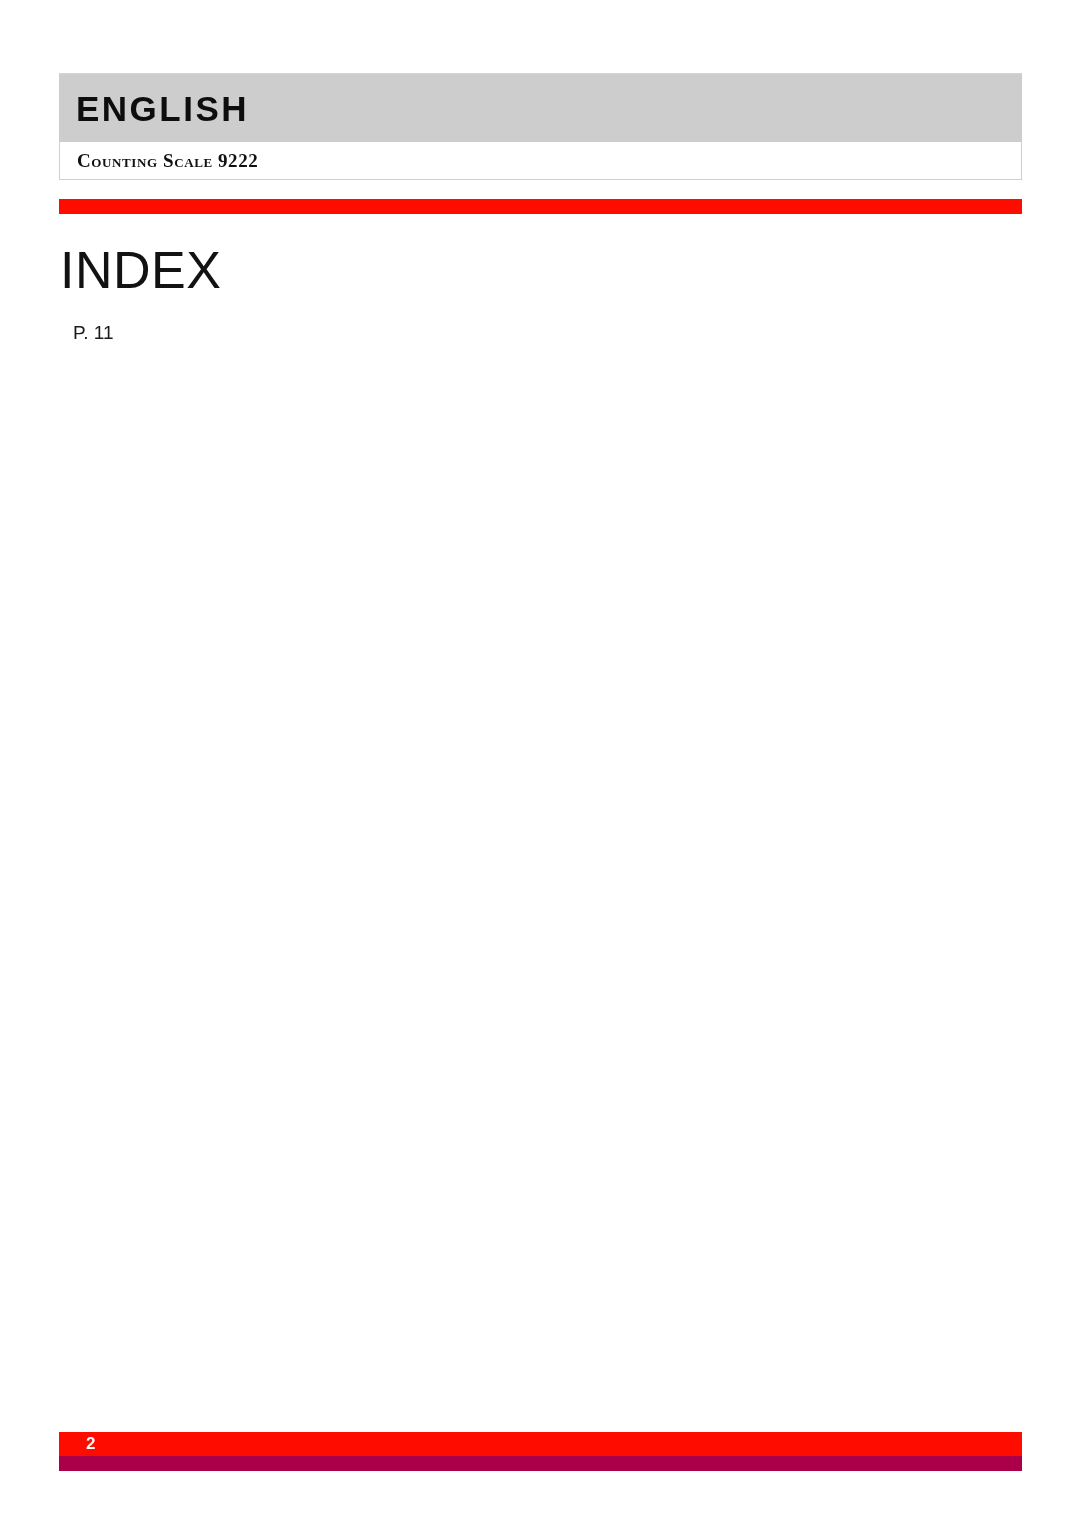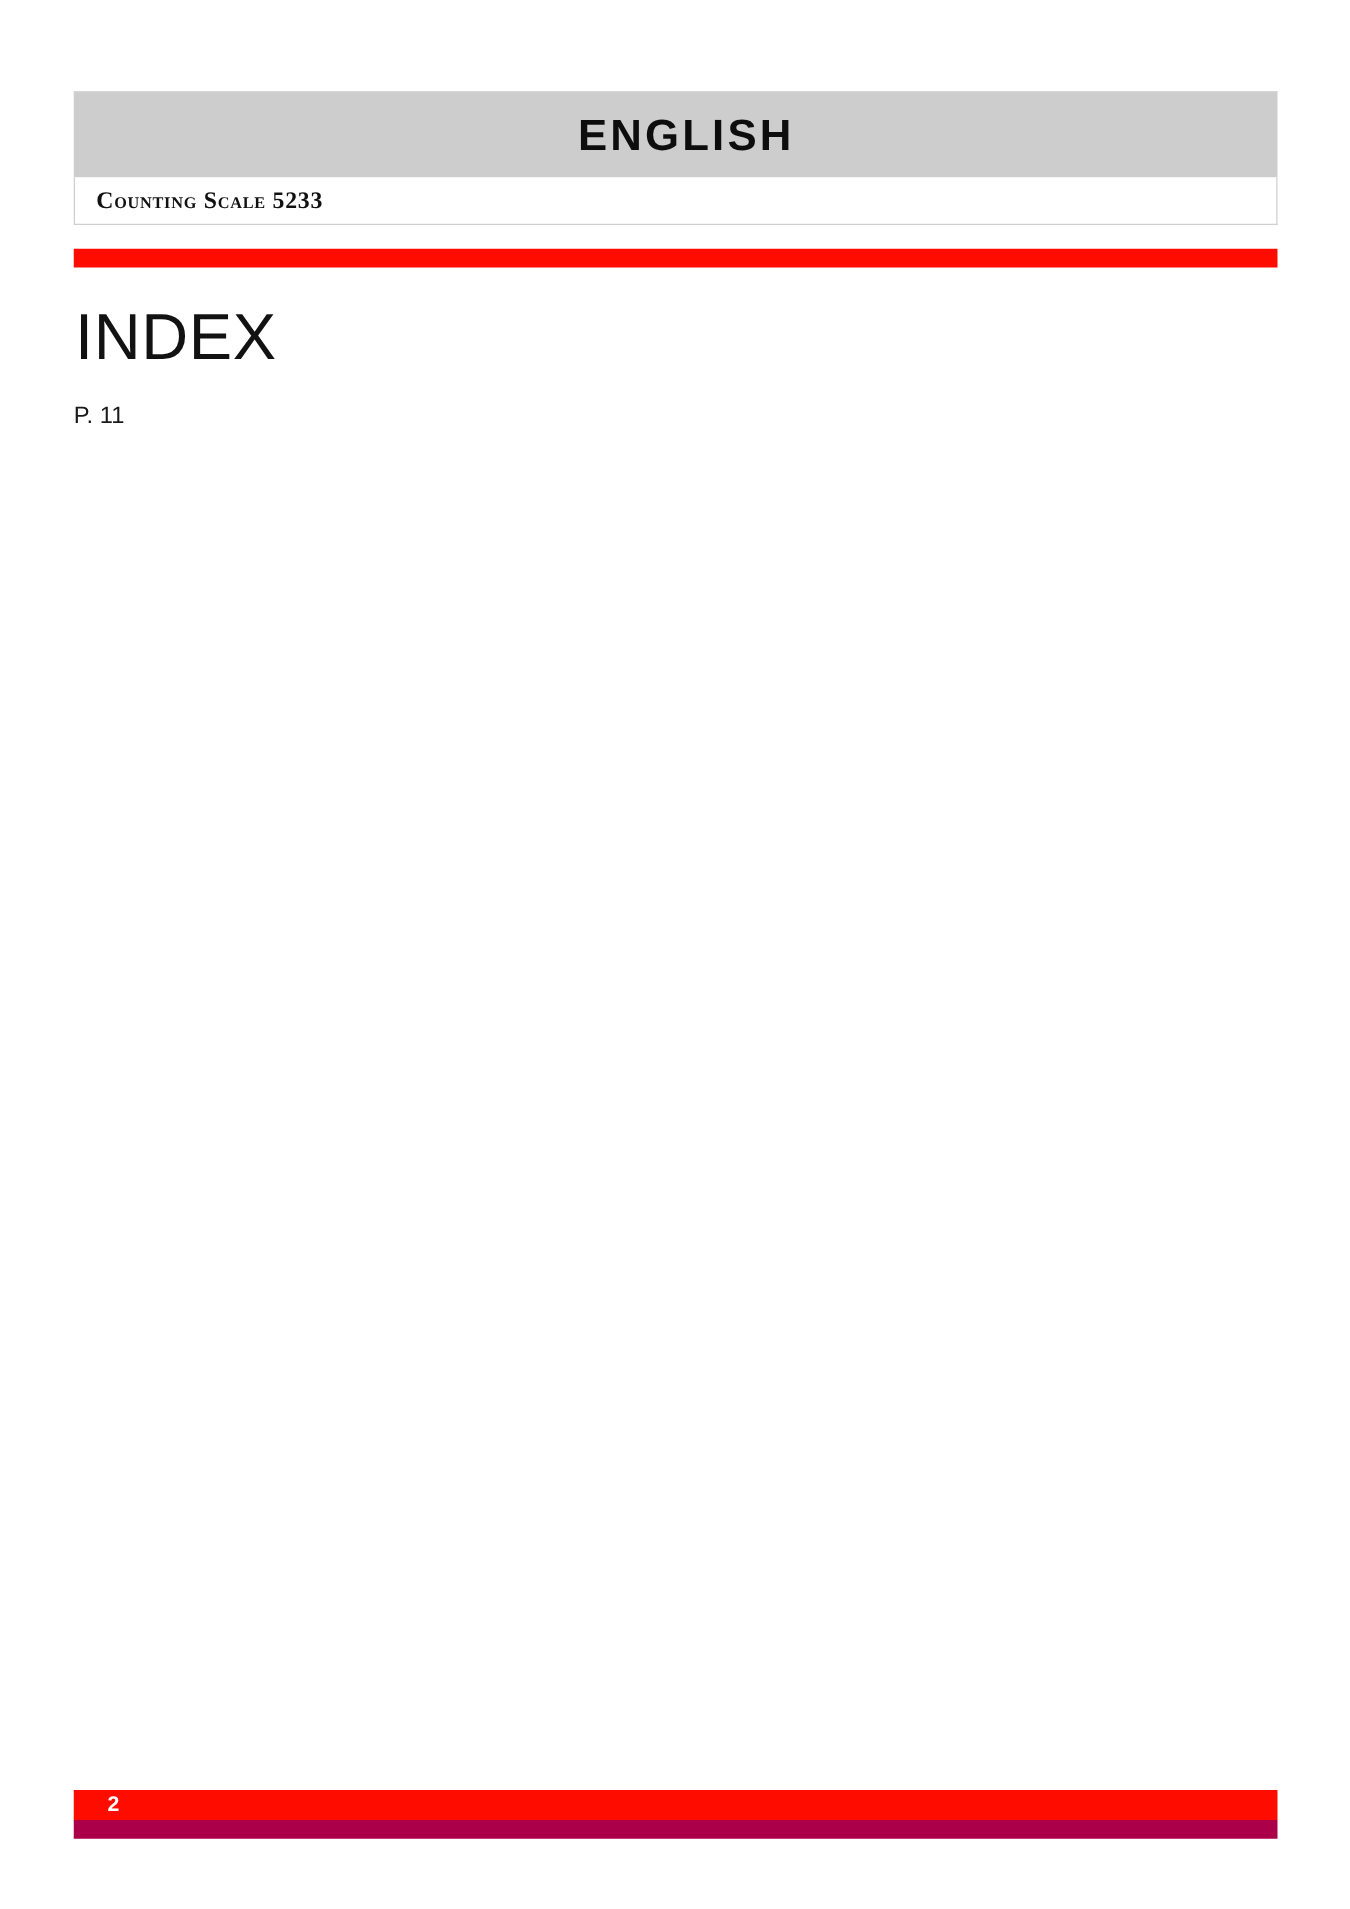--- a/index.html
+++ b/index.html
@@ -32,21 +32,20 @@
     width: 963px;
   }
   .lang-band {
     background: #cdcdcd;
     height: 69px;
     box-sizing: border-box;
     display: flex;
     align-items: center;
     padding-left: 17px;
     border-top: 1px solid #d4d4d4;
-    justify-content: center;
   }
   .lang-title {
     font-family: "Liberation Sans", sans-serif;
     font-weight: bold;
     font-size: 35px;
     letter-spacing: 2.5px;
     color: #0d0d0d;
     line-height: 1;
   }
   .model-band {
@@ -86,21 +85,21 @@
     font-size: 52px;
     font-weight: normal;
     letter-spacing: 0.5px;
     color: #121212;
     line-height: 1;
   }
 
   
   .toc {
     position: absolute;
-    left: 59px;
+    left: 73px;
     top: 322px;
     width: 640px;
   }
   .toc-section { margin-bottom: 0; }
   .toc-gap { height: 27px; }
 
   .row {
     display: flex;
     align-items: baseline;
     height: 31px;
@@ -173,21 +172,21 @@
 </head>
 <body>
 
 <div class="page">
 
   <div class="header-block">
     <div class="lang-band">
       <div class="lang-title">ENGLISH</div>
     </div>
     <div class="model-band">
-      <div class="model-title">Counting Scale 5233</div>
+      <div class="model-title">Counting Scale 9222</div>
     </div>
   </div>
 
   <div class="rule-red-top"></div>
 
   <div class="index-title">INDEX</div>
 
   <div class="toc">
       <div class="toc-section">
         <div class="row head">

